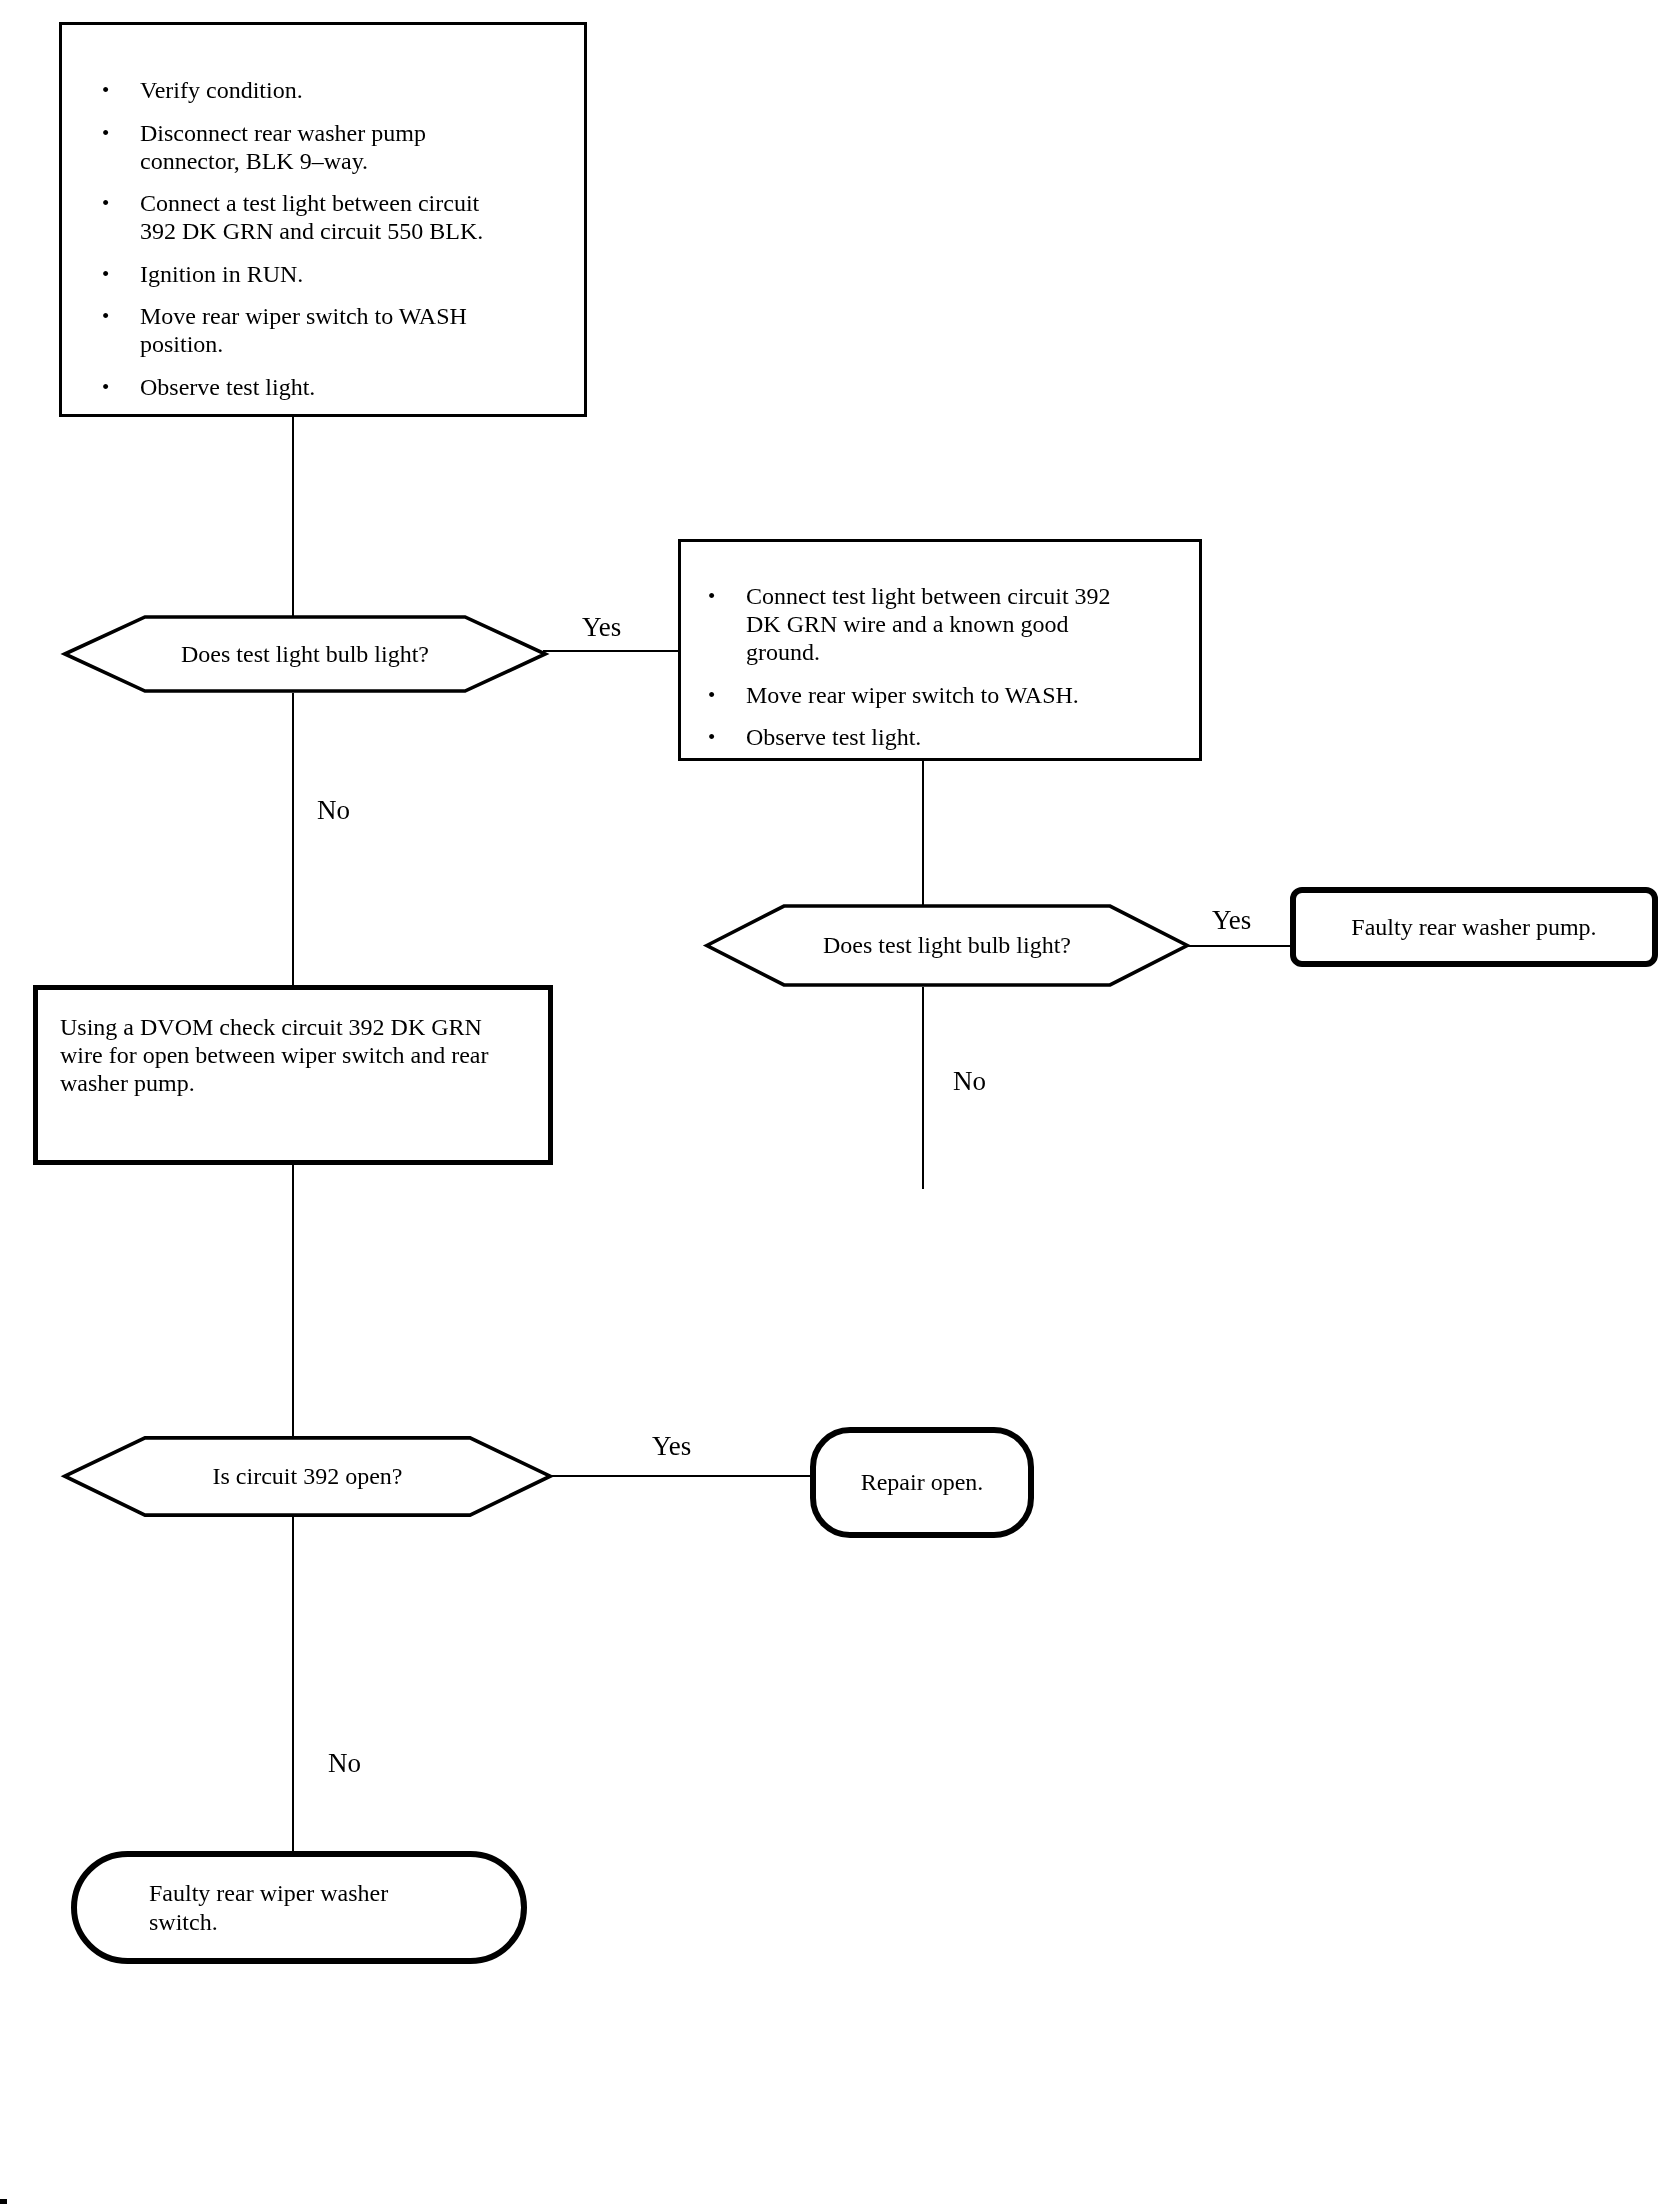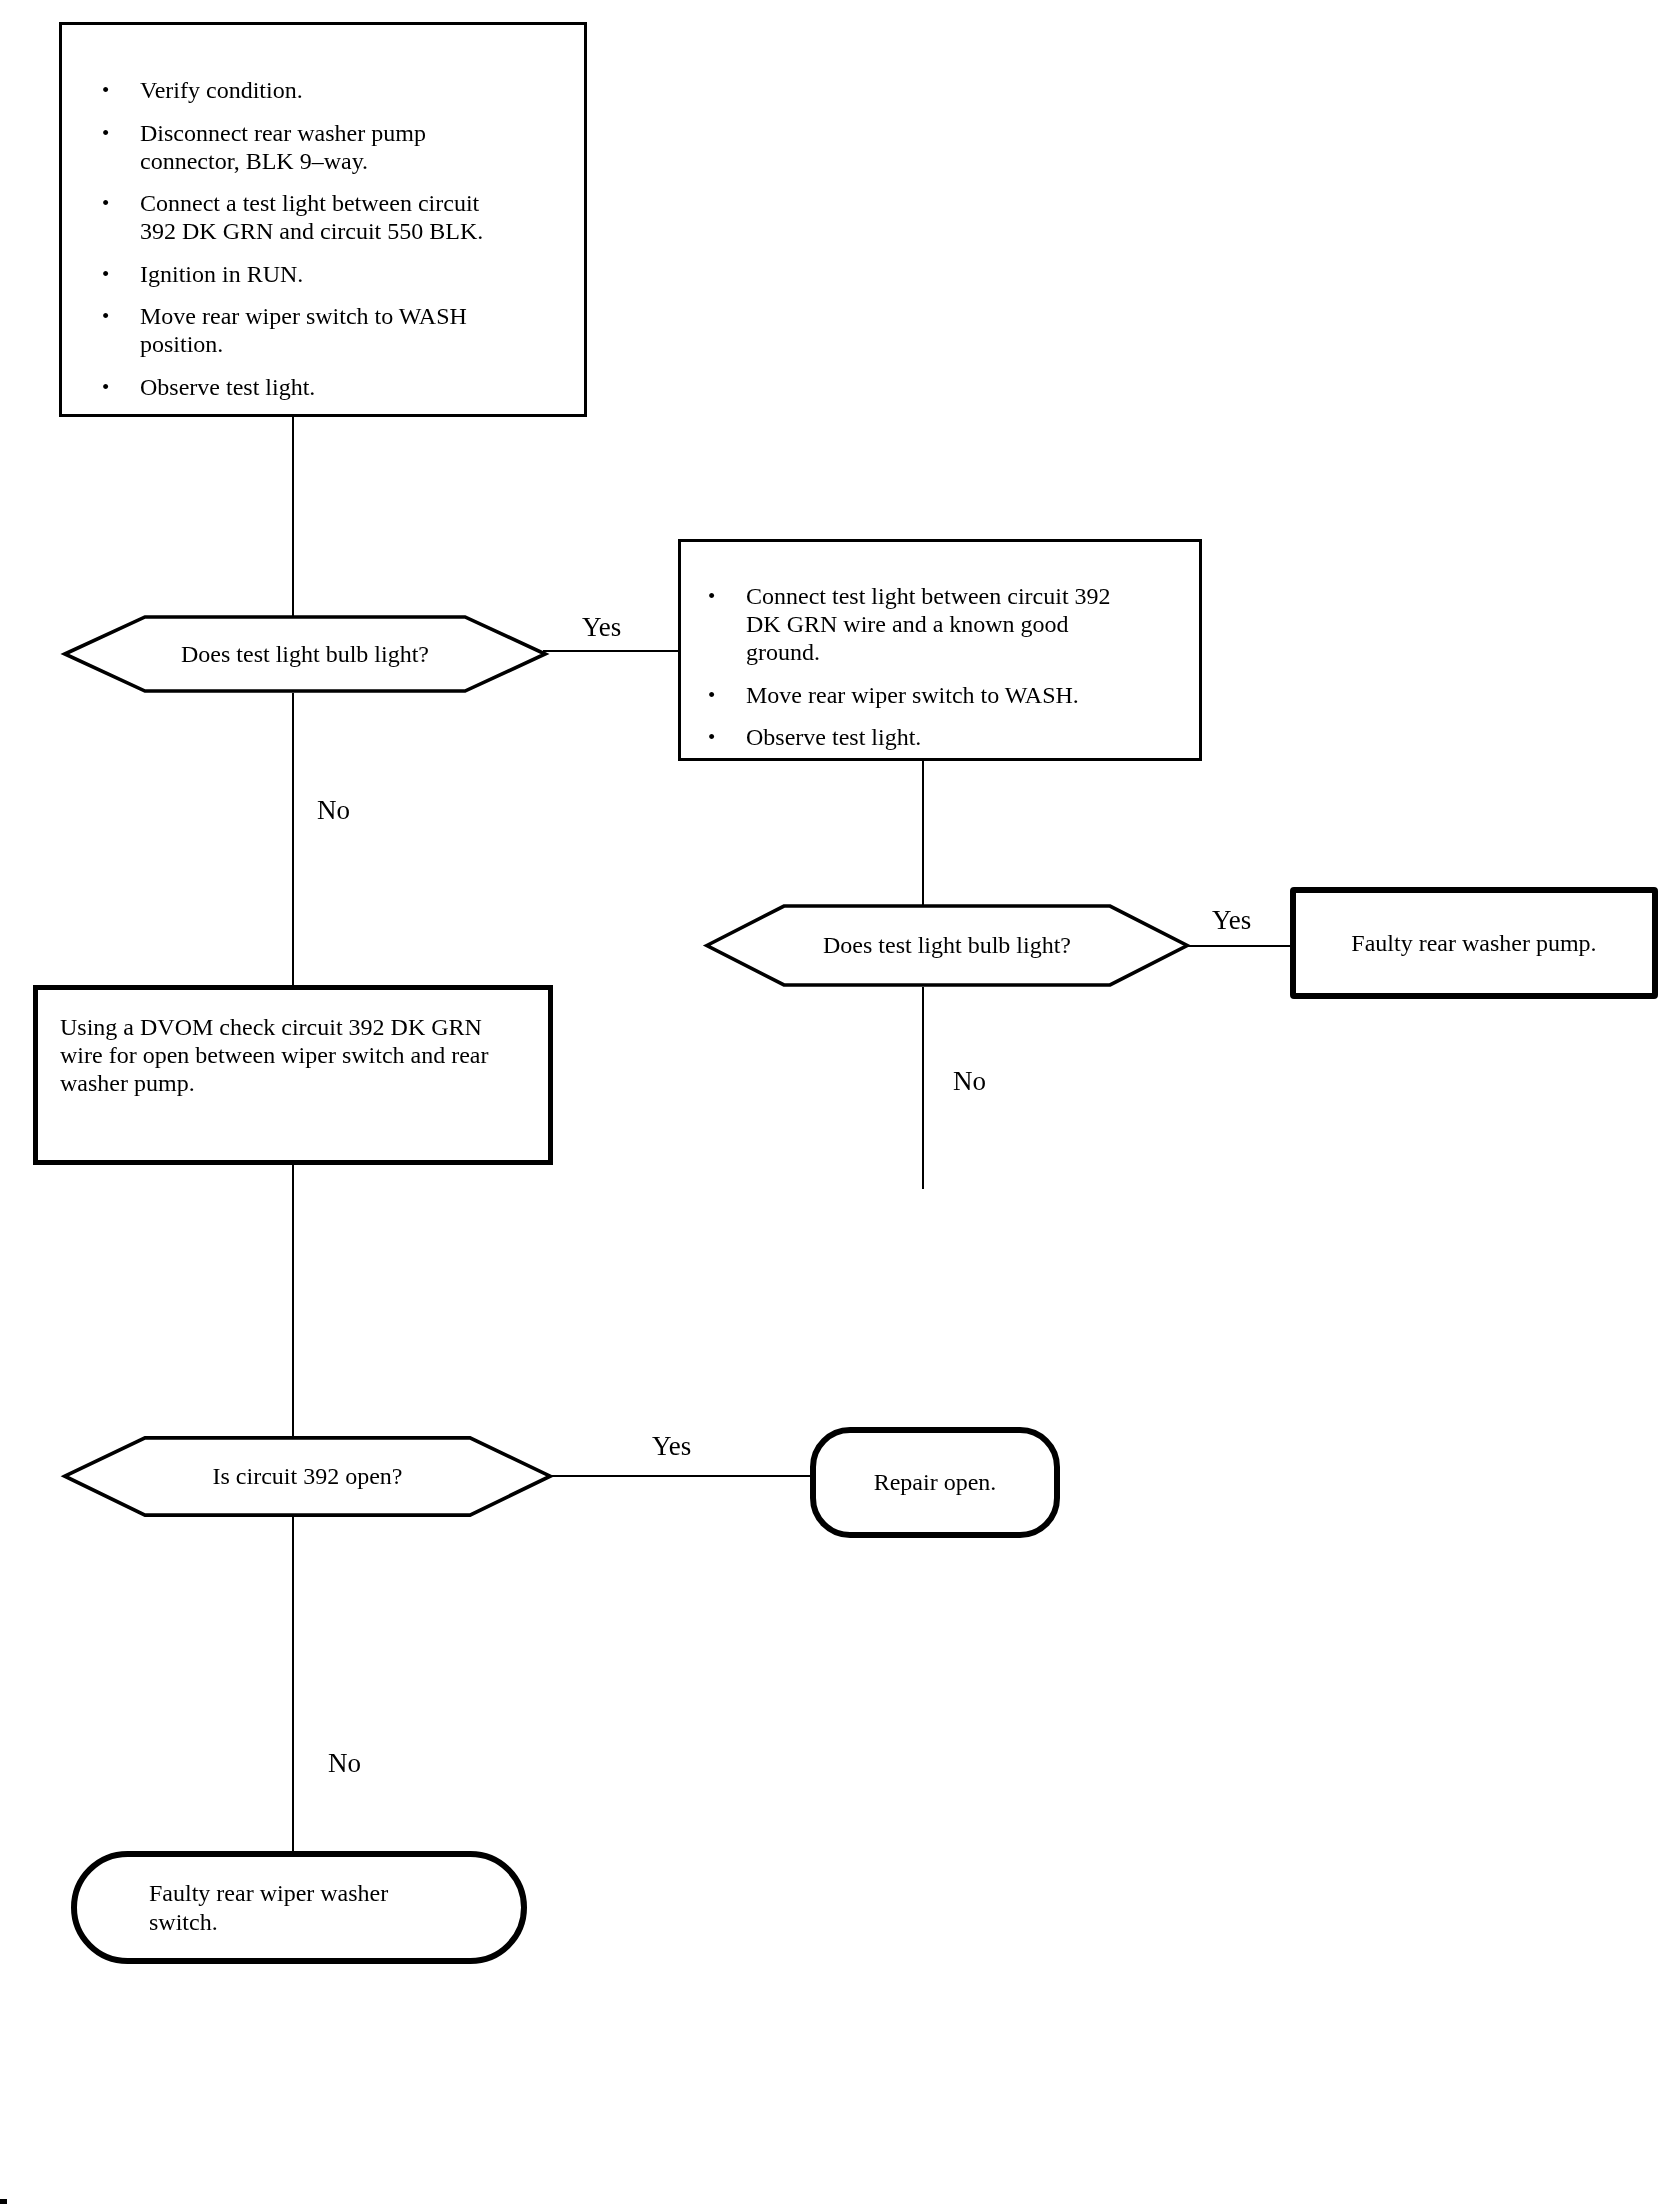--- a/index.html
+++ b/index.html
@@ -112,41 +112,41 @@
 
   <div class="hexwrap" style="left:705px; top:904px; width:484px; height:83px;">
     <svg width="484" height="83" viewBox="0 0 797 136">
       <polygon points="3,68 130,3 667,3 794,68 667,133 130,133" fill="#ffffff" stroke="#000000" stroke-width="6"></polygon>
     </svg>
     <div class="hex-label">Does test light bulb light?</div>
   </div>
   <div class="lbl" style="left:1212px; top:906px;">Yes</div>
   <div class="lbl" style="left:953px; top:1067px;">No</div>
 
-  <div class="pill" style="left:1290px; top:887px; width:368px; height:112px; border-radius:4px;">
+  <div class="pill" style="left:1290px; top:887px; width:368px; height:80px; border-radius:12px;">
     <div class="pill-text">Faulty rear washer pump.</div>
   </div>
 
   <div class="procbox b3" style="left:33px; top:985px; width:520px; height:180px;">
     <div class="plain-text" style="left:22px; top:23px;">Using a DVOM check circuit 392 DK GRN
 wire for open between wiper switch and rear
 washer pump.</div>
   </div>
 
 
   <div class="hexwrap" style="left:63px; top:1436px; width:489px; height:81px;">
     <svg width="489" height="81" viewBox="0 0 805 133">
       <polygon points="3,66 135,3 670,3 802,66 670,130 135,130" fill="#ffffff" stroke="#000000" stroke-width="6"></polygon>
     </svg>
     <div class="hex-label">Is circuit 392 open?</div>
   </div>
   <div class="lbl" style="left:652px; top:1432px;">Yes</div>
   <div class="lbl" style="left:328px; top:1749px;">No</div>
 
-  <div class="pill" style="left:810px; top:1427px; width:250px; height:111px; border-radius:40px;">
+  <div class="pill" style="left:810px; top:1427px; width:224px; height:111px; border-radius:40px;">
     <div class="pill-text">Repair open.</div>
   </div>
 
   <div class="pill left-text" style="left:71px; top:1851px; width:456px; height:113px; border-radius:57px;">
     <div class="pill-text" style="text-align:left; padding-left:72px;">Faulty rear wiper washer
 switch.</div>
   </div>
 
   <div class="speck" style="left:0px; top:2199px; width:7.3px; height:4.9px;"></div>
 

